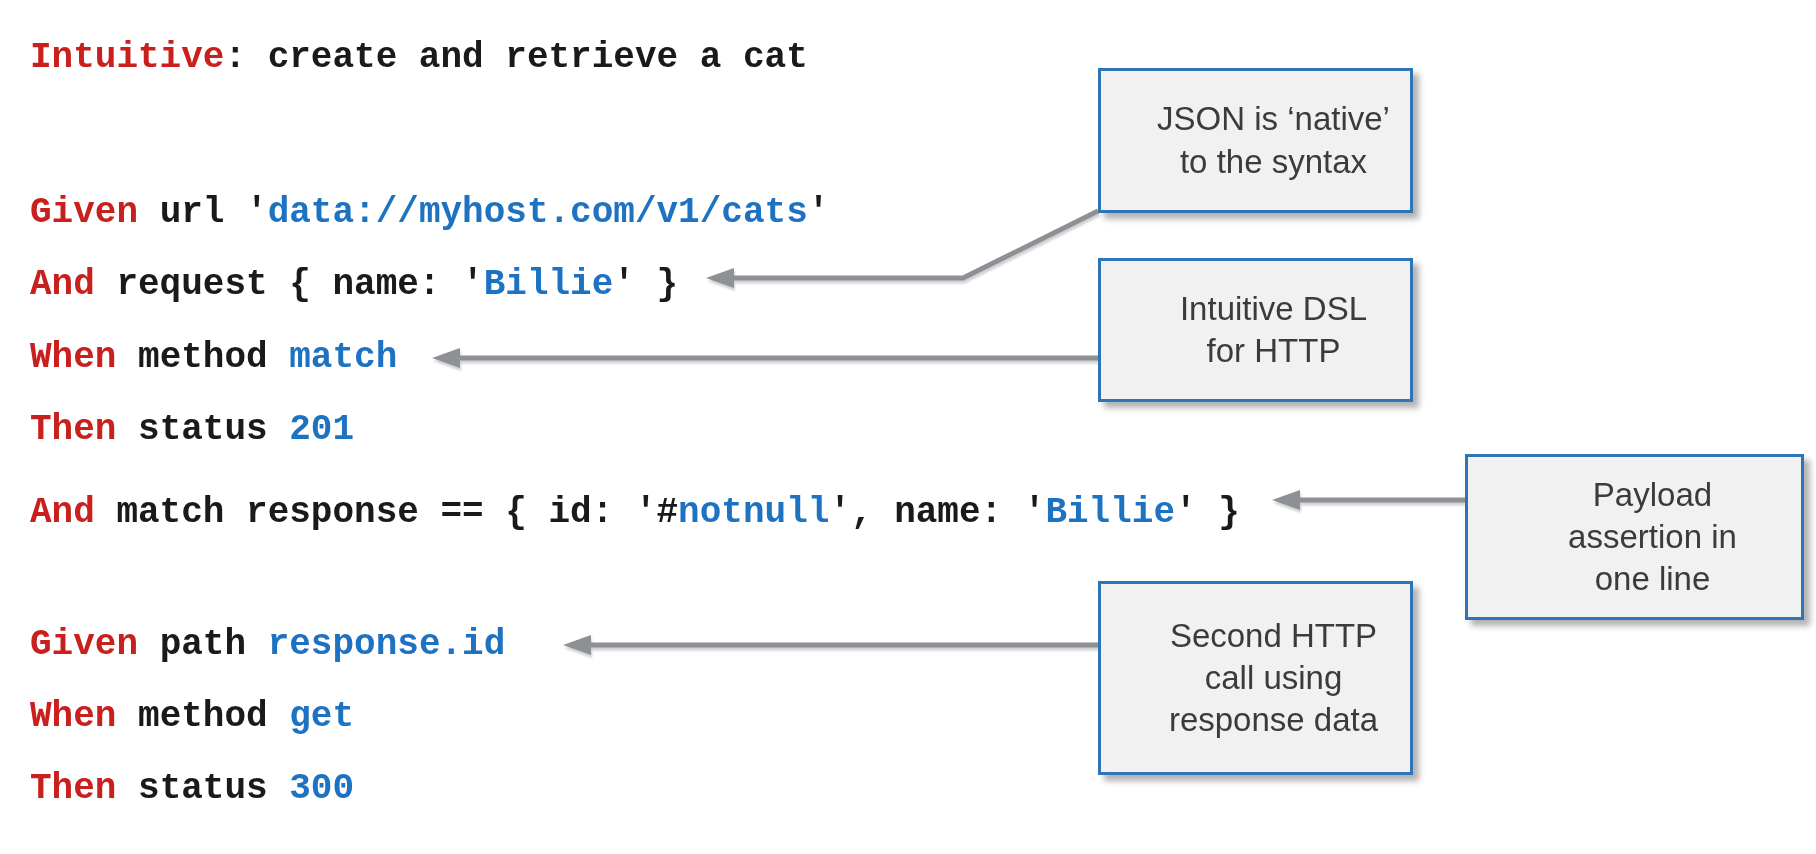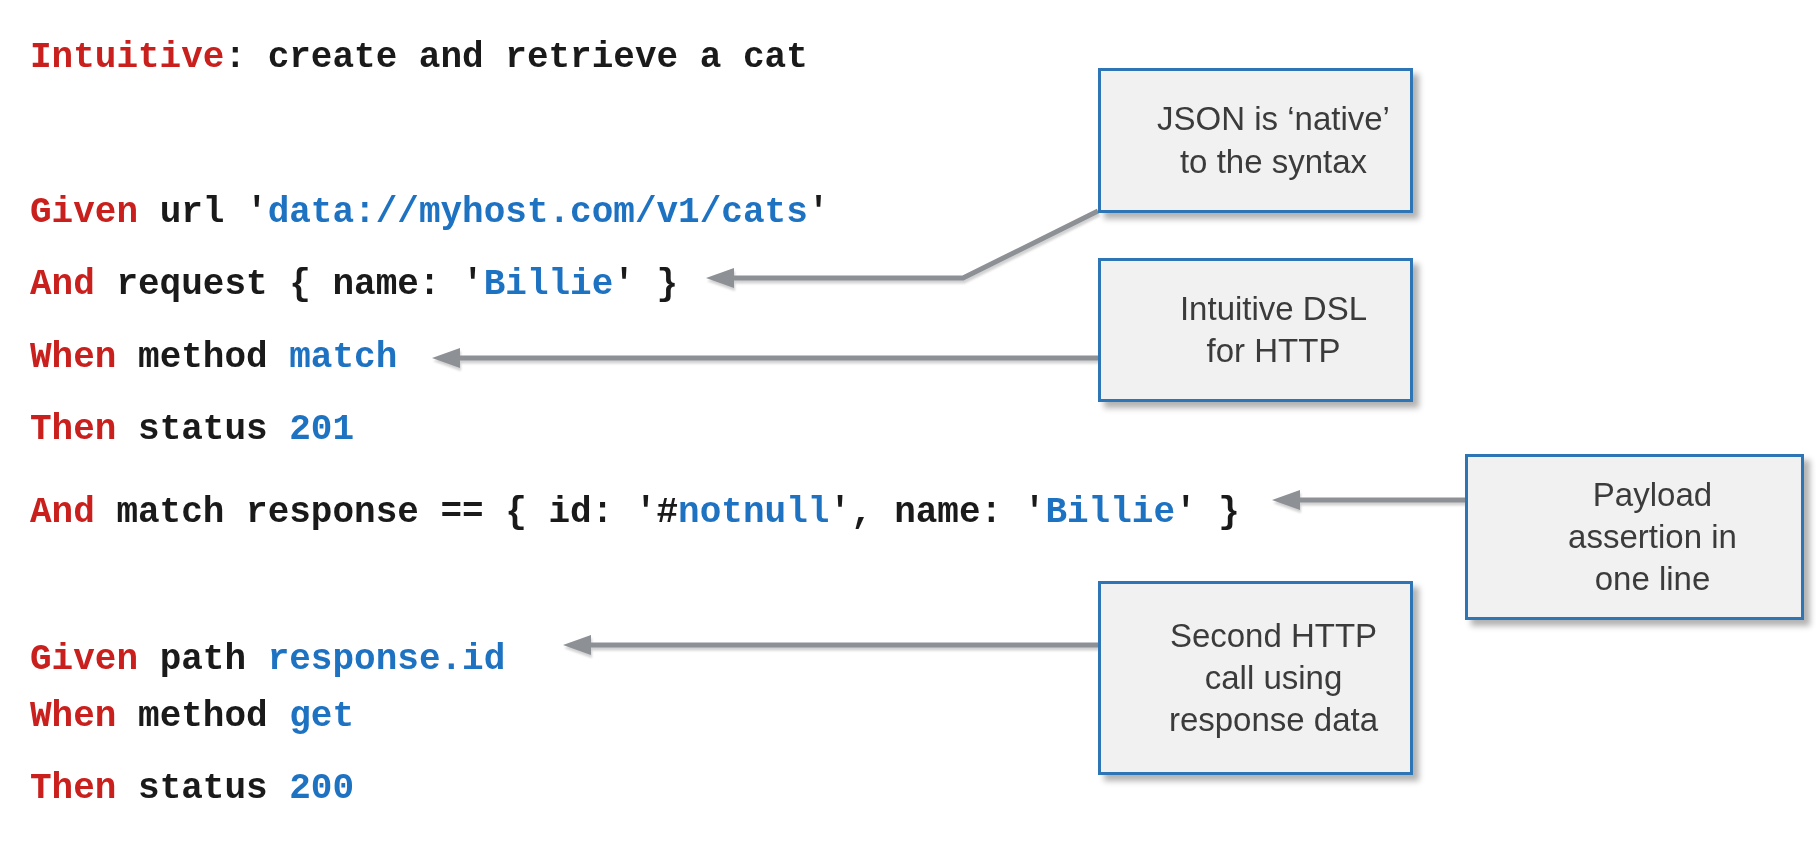--- a/index.html
+++ b/index.html
@@ -68,23 +68,23 @@
 
 <div class="stage">
 
   <div id="code-block">
       <div class="code-line" style="top: 37px;"><span class="tok-kw">Intuitive</span><span class="tok-plain">: create and retrieve a cat</span></div>
       <div class="code-line" style="top: 192px;"><span class="tok-kw">Given</span><span class="tok-plain"> url '</span><span class="tok-str">data://myhost.com/v1/cats</span><span class="tok-plain">'</span></div>
       <div class="code-line" style="top: 264px;"><span class="tok-kw">And</span><span class="tok-plain"> request { name: '</span><span class="tok-str">Billie</span><span class="tok-plain">' }</span></div>
       <div class="code-line" style="top: 337px;"><span class="tok-kw">When</span><span class="tok-plain"> method </span><span class="tok-str">match</span></div>
       <div class="code-line" style="top: 409px;"><span class="tok-kw">Then</span><span class="tok-plain"> status </span><span class="tok-str">201</span></div>
       <div class="code-line" style="top: 476px; margin-top: 16px;"><span class="tok-kw">And</span><span class="tok-plain"> match response == { id: '#</span><span class="tok-str">notnull</span><span class="tok-plain">', name: '</span><span class="tok-str">Billie</span><span class="tok-plain">' }</span></div>
-      <div class="code-line" style="top: 624px; margin-top: 15px;"><span class="tok-kw">Given</span><span class="tok-plain"> path </span><span class="tok-str">response.id</span></div>
+      <div class="code-line" style="top: 624px;"><span class="tok-kw">Given</span><span class="tok-plain"> path </span><span class="tok-str">response.id</span></div>
       <div class="code-line" style="top: 696px;"><span class="tok-kw">When</span><span class="tok-plain"> method </span><span class="tok-str">get</span></div>
-      <div class="code-line" style="top: 768px;"><span class="tok-kw">Then</span><span class="tok-plain"> status </span><span class="tok-str">200</span></div>
+      <div class="code-line" style="top: 768px;"><span class="tok-kw">Then</span><span class="tok-plain"> status </span><span class="tok-str">300</span></div>
     </div>
 
   <svg class="arrows" width="1816" height="854" viewBox="0 0 1816 854">
     <g>
       <path class="shaft" d="M 1098 211 L 963 278 L 734 278"></path>
       <polygon class="head" points="706,278 734,268 734,288"></polygon>
     </g>
     <g>
       <path class="shaft" d="M 1098 358 L 460 358"></path>
       <polygon class="head" points="432,358 460,348 460,368"></polygon>

